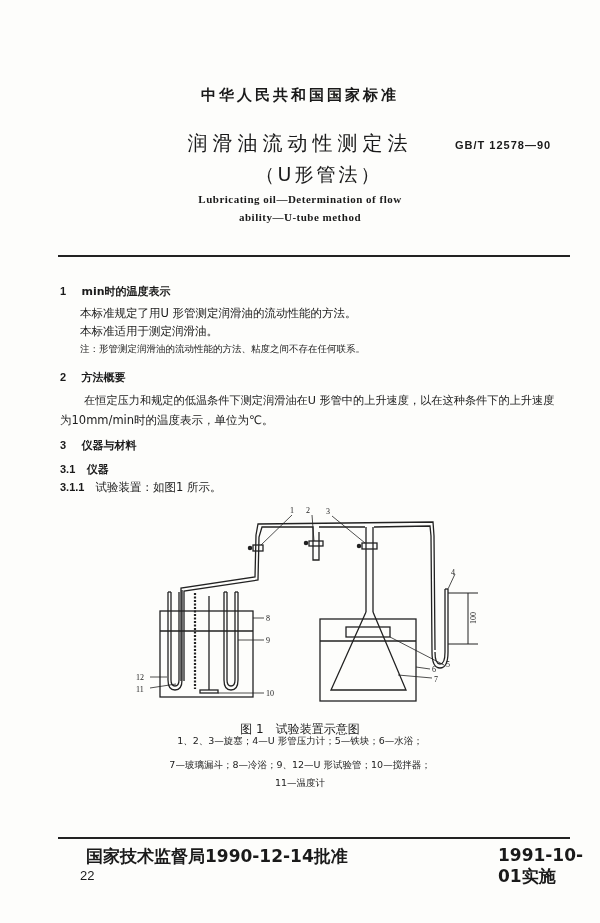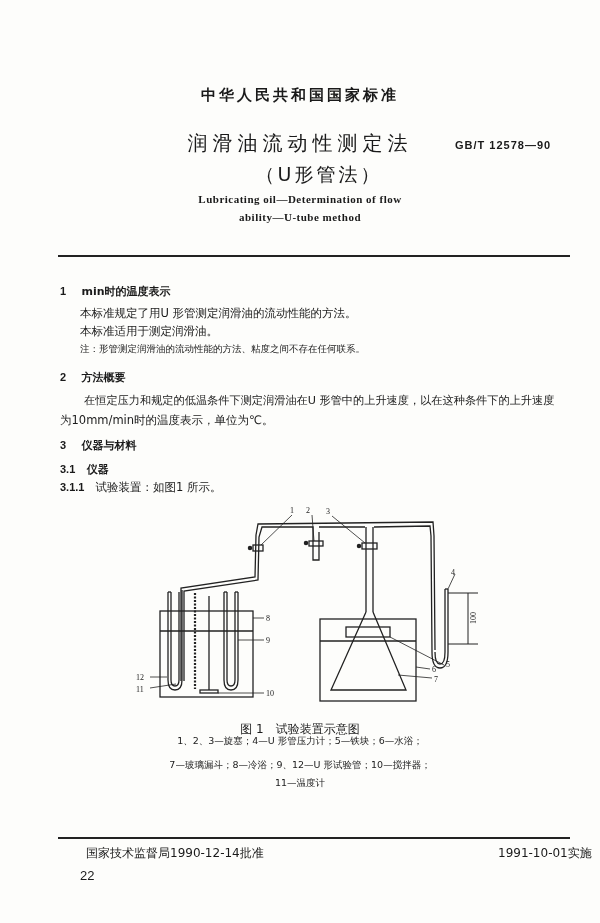--- a/index.html
+++ b/index.html
@@ -15,21 +15,21 @@
   .subtitle { top: 162px; font-size: 19px; letter-spacing: 3px; margin-left: 19px; }
   .en1 { top: 193px; font-size: 11px; font-weight: bold; font-family: "Liberation Serif", serif; letter-spacing: 0.5px; }
   .en2 { top: 211px; font-size: 11px; font-weight: bold; font-family: "Liberation Serif", serif; letter-spacing: 0.5px; }
   .rule { left: 58px; width: 512px; height: 2px; background: #222; }
   .h { font-size: 11px; font-weight: bold; }
   .p { font-size: 11.5px; text-align: right; }
   .note { font-size: 9.5px; }
   .num { font-family: "Liberation Sans", sans-serif; font-weight: bold; }
   .cap { font-size: 12px; }
   .legend { font-size: 9.5px; }
-  .foot { font-size: 12px; font-weight: normal; padding-left: 28px; }
+  .foot { font-size: 17px; font-weight: bold; padding-left: 28px; }
   svg text { font-family: "Liberation Serif", serif; font-size: 8px; fill: #222; }
 </style>
 </head>
 <body>
 
 <div class="abs center org">中华人民共和国国家标准</div>
 <div class="abs code">GB/T 12578—90</div>
 <div class="abs center title">润滑油流动性测定法</div>
 <div class="abs center subtitle">（U形管法）</div>
 <div class="abs center en1">Lubricating oil—Determination of flow</div>

